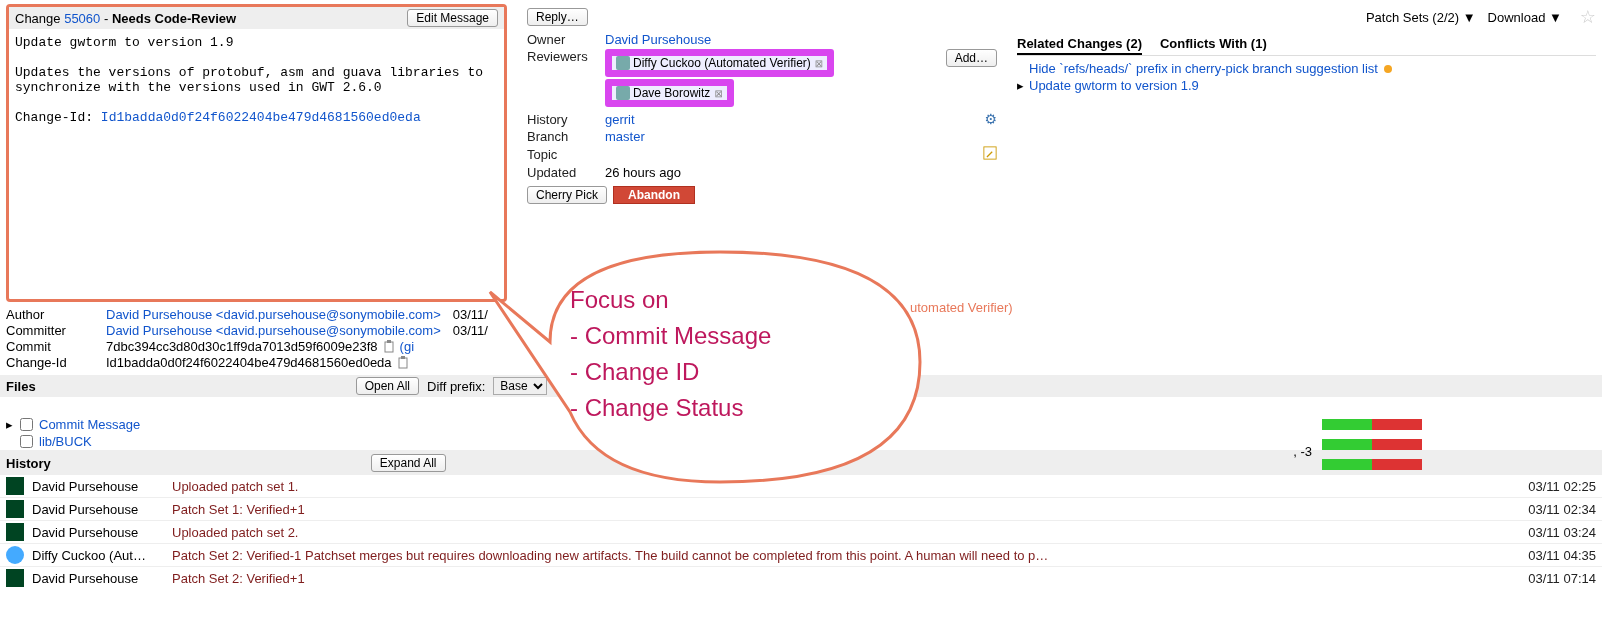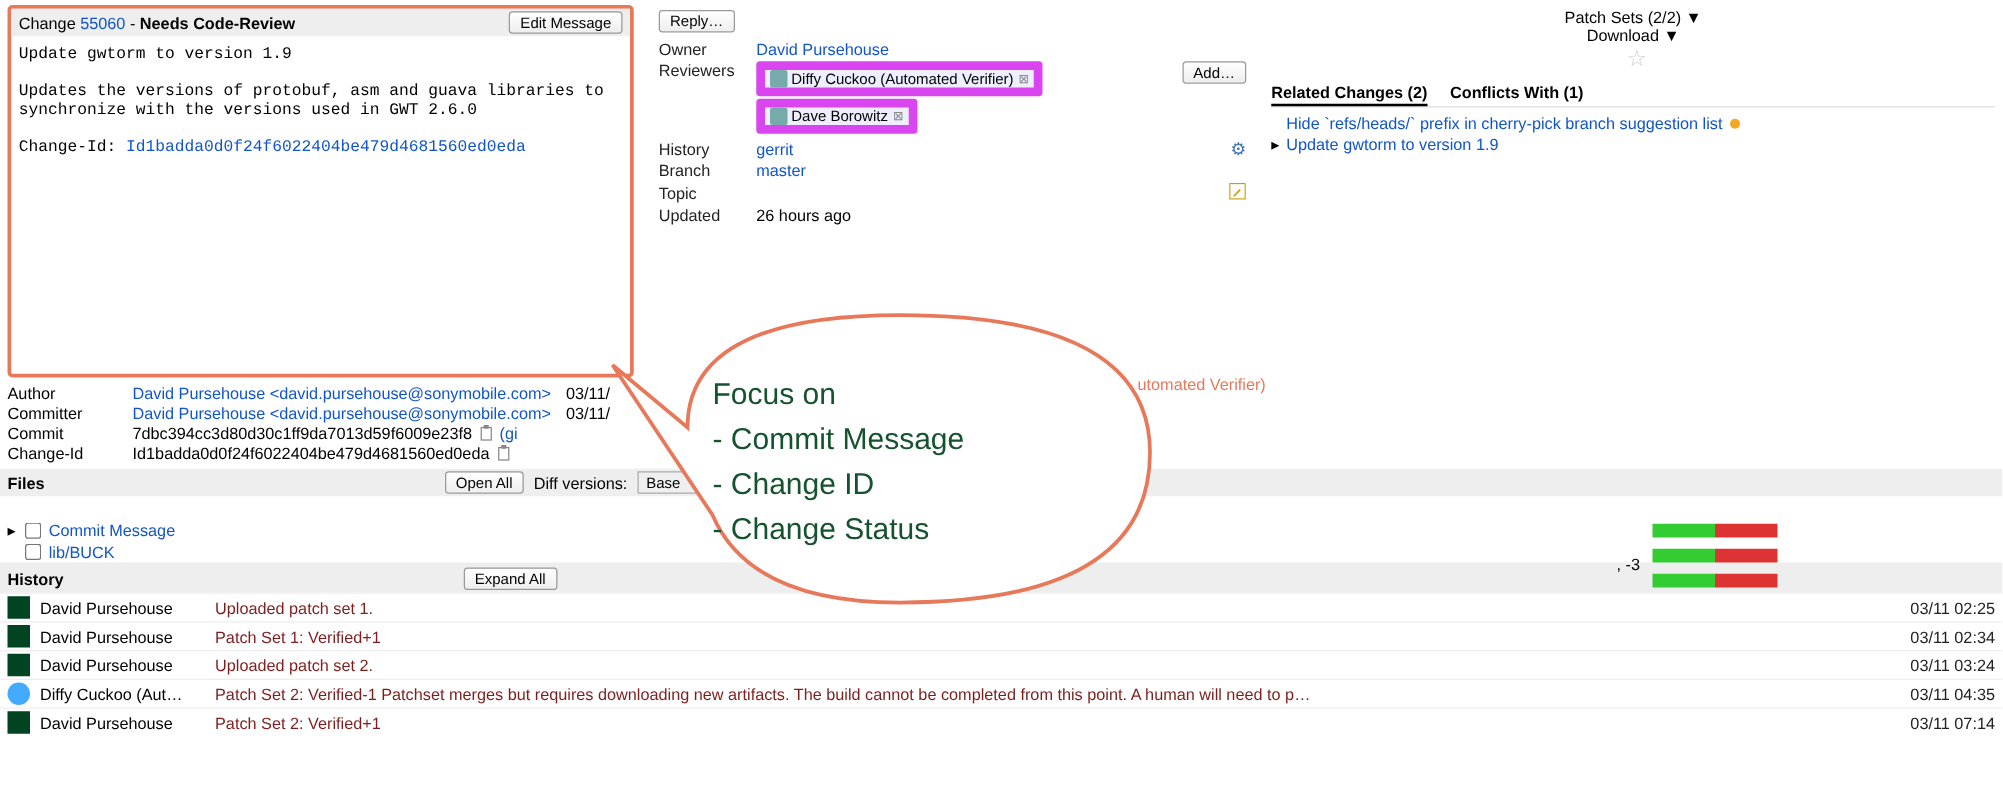--- a/index.html
+++ b/index.html
@@ -22,21 +22,21 @@
   .meta-label { width: 78px; color: #222; }
   .meta-val { }
   .reviewer-chip { display: inline-flex; align-items: center; background: #eef; border: 7px solid #d946ef; border-radius: 3px; padding: 0 4px; margin-right: 4px; margin-bottom: 2px; font-size: 12px; }
   .reviewer-chip .x { margin-left: 4px; color: #888; cursor: pointer; font-size: 10px; }
   .avatar { width: 14px; height: 14px; background: #7aa; display: inline-block; margin-right: 3px; border-radius: 2px; }
   .gear-icon { color: #3b73af; font-size: 14px; }
   .pencil-icon { width: 14px; height: 14px; display: inline-block; }
   .action-row { margin-top: 6px; display: flex; gap: 6px; }
   
   .side-col { flex: 1; padding-top: 2px; position: relative; }
-  .side-top { display: flex; justify-content: flex-end; align-items: center; margin-bottom: 6px; flex-direction: column; }
+  .side-top { display: flex; justify-content: flex-end; gap: 12px; align-items: center; margin-bottom: 6px; }
   .dltoggle { font-weight: normal; font-size: 13px; cursor: pointer; }
   .star { color: #ccc; font-size: 18px; margin-left: 6px; }
   .rel-tabs { display: flex; gap: 18px; border-bottom: 1px solid #ddd; }
   .rel-tab { font-weight: bold; padding: 2px 0; cursor: pointer; border-bottom: 2px solid transparent; white-space: nowrap; }
   .rel-tab.active { border-bottom: 2px solid #000; }
   .rel-list { padding: 4px 0; font-size: 13px; }
   .rel-item { padding: 1px 0; display: flex; align-items: center; }
   .rel-item .arrow { width: 12px; display: inline-block; }
   .dot-o { width: 8px; height: 8px; background: #f5a623; border-radius: 50%; display: inline-block; margin-left: 6px; }
   
@@ -59,21 +59,21 @@
   .history-table { width: 100%; }
   .h-row { display: flex; align-items: center; padding: 2px 6px; border-top: 1px solid #eee; }
   .h-avatar { width: 18px; height: 18px; background: #042; margin-right: 8px; flex-shrink: 0; }
   .h-avatar.blue { background: #4af; border-radius: 50%; }
   .h-name { width: 140px; white-space: nowrap; overflow: hidden; text-overflow: ellipsis; }
   .h-msg { flex: 1; color: #7f1d1d; white-space: nowrap; overflow: hidden; text-overflow: ellipsis; }
   .h-date { width: 90px; text-align: right; color: #222; }
   
   .callout-wrap { position: absolute; left: 480px; top: 242px; width: 480px; height: 260px; pointer-events: none; z-index: 50; }
   .callout-wrap svg { width: 100%; height: 100%; }
-  .callout-text { position: absolute; left: 90px; top: 56px; font-size: 24px; color: #14532d; line-height: 1.5; }
+  .callout-text { position: absolute; left: 90px; top: 40px; font-size: 24px; color: #be185d; line-height: 1.5; }
   
   .reply-top { margin-top: 2px; }
   .files-wrap { position: relative; }
   .add-col { margin-left: auto; text-decoration: underline; }
 </style>
 </head>
 <body>
 
 <div class="top-row">
 
@@ -131,20 +131,24 @@
         <svg class="pencil-icon" viewBox="0 0 16 16">
             <rect x="1" y="1" width="14" height="14" fill="#fff" stroke="#c90"></rect>
             <path d="M4 12 L10 6 L11 7 L5 13 Z" fill="#c90"></path>
           </svg>
       </span>
     </div>
     <div class="meta-row">
       <div class="meta-label">Updated</div>
       <div class="meta-val">26 hours ago</div>
     </div>
+    <div class="action-row">
+      <button class="btn">Cherry Pick</button>
+      <button class="btn-red">Abandon</button>
+    </div>
   </div>
 
   <div class="side-col">
     <div class="side-top">
       <span class="dltoggle">Patch Sets (2/2) ▼</span>
       <span class="dltoggle">Download ▼</span>
       <span class="star">☆</span>
     </div>
     <div class="rel-tabs">
       <div class="rel-tab active">Related Changes (2)</div>
@@ -197,21 +201,21 @@
           <rect x="5" y="0" width="4" height="3" fill="#888"></rect>
         </svg>
       </span>
   </div>
 </div>
 
 <div class="section-hdr">
   <span>Files</span>
   <div class="sbtns" style="margin-left:320px; margin-right:auto;">
     <button class="btn">Open All</button>
-    <span>Diff versions:</span>
+    <span>Diff prefix:</span>
     <select class="sel-base"><option>Base</option></select>
   </div>
 </div>
 <div class="files-wrap">
   <div class="files-head">File Path</div>
   <div class="file-row">
     <span class="tri">▸</span>
     <input type="checkbox" style="">
     <a href="#">Commit Message</a>
     <div class="diff-bars" style="top:22px">

